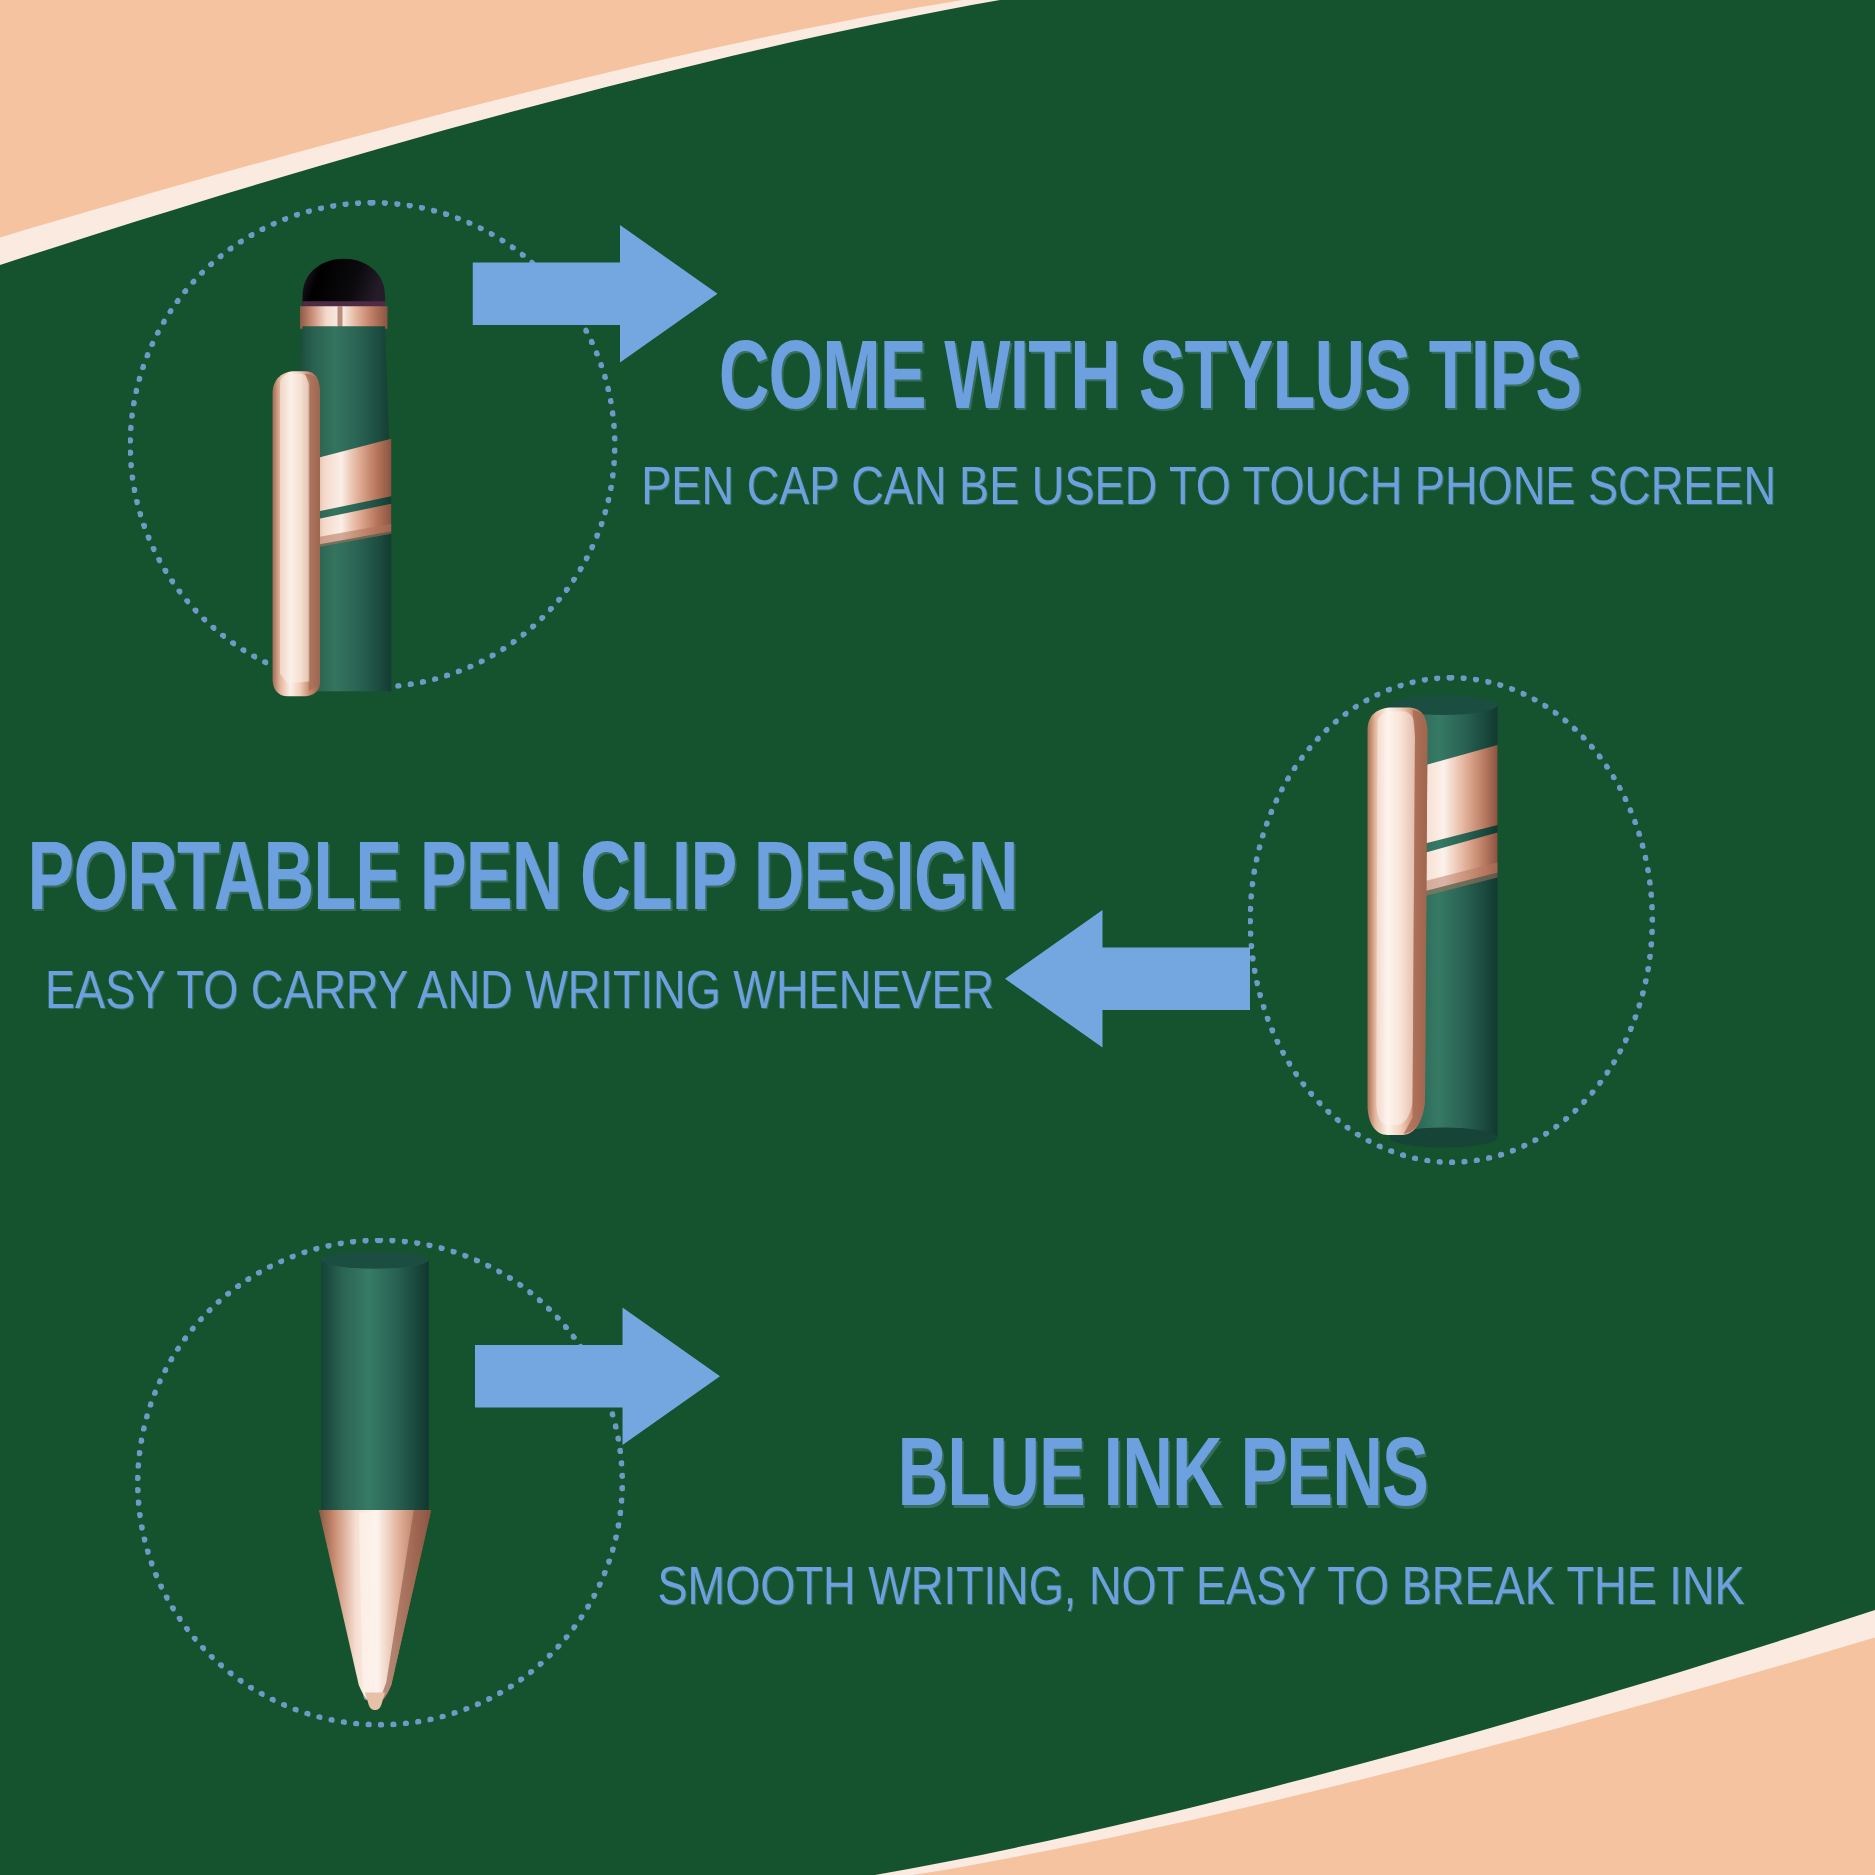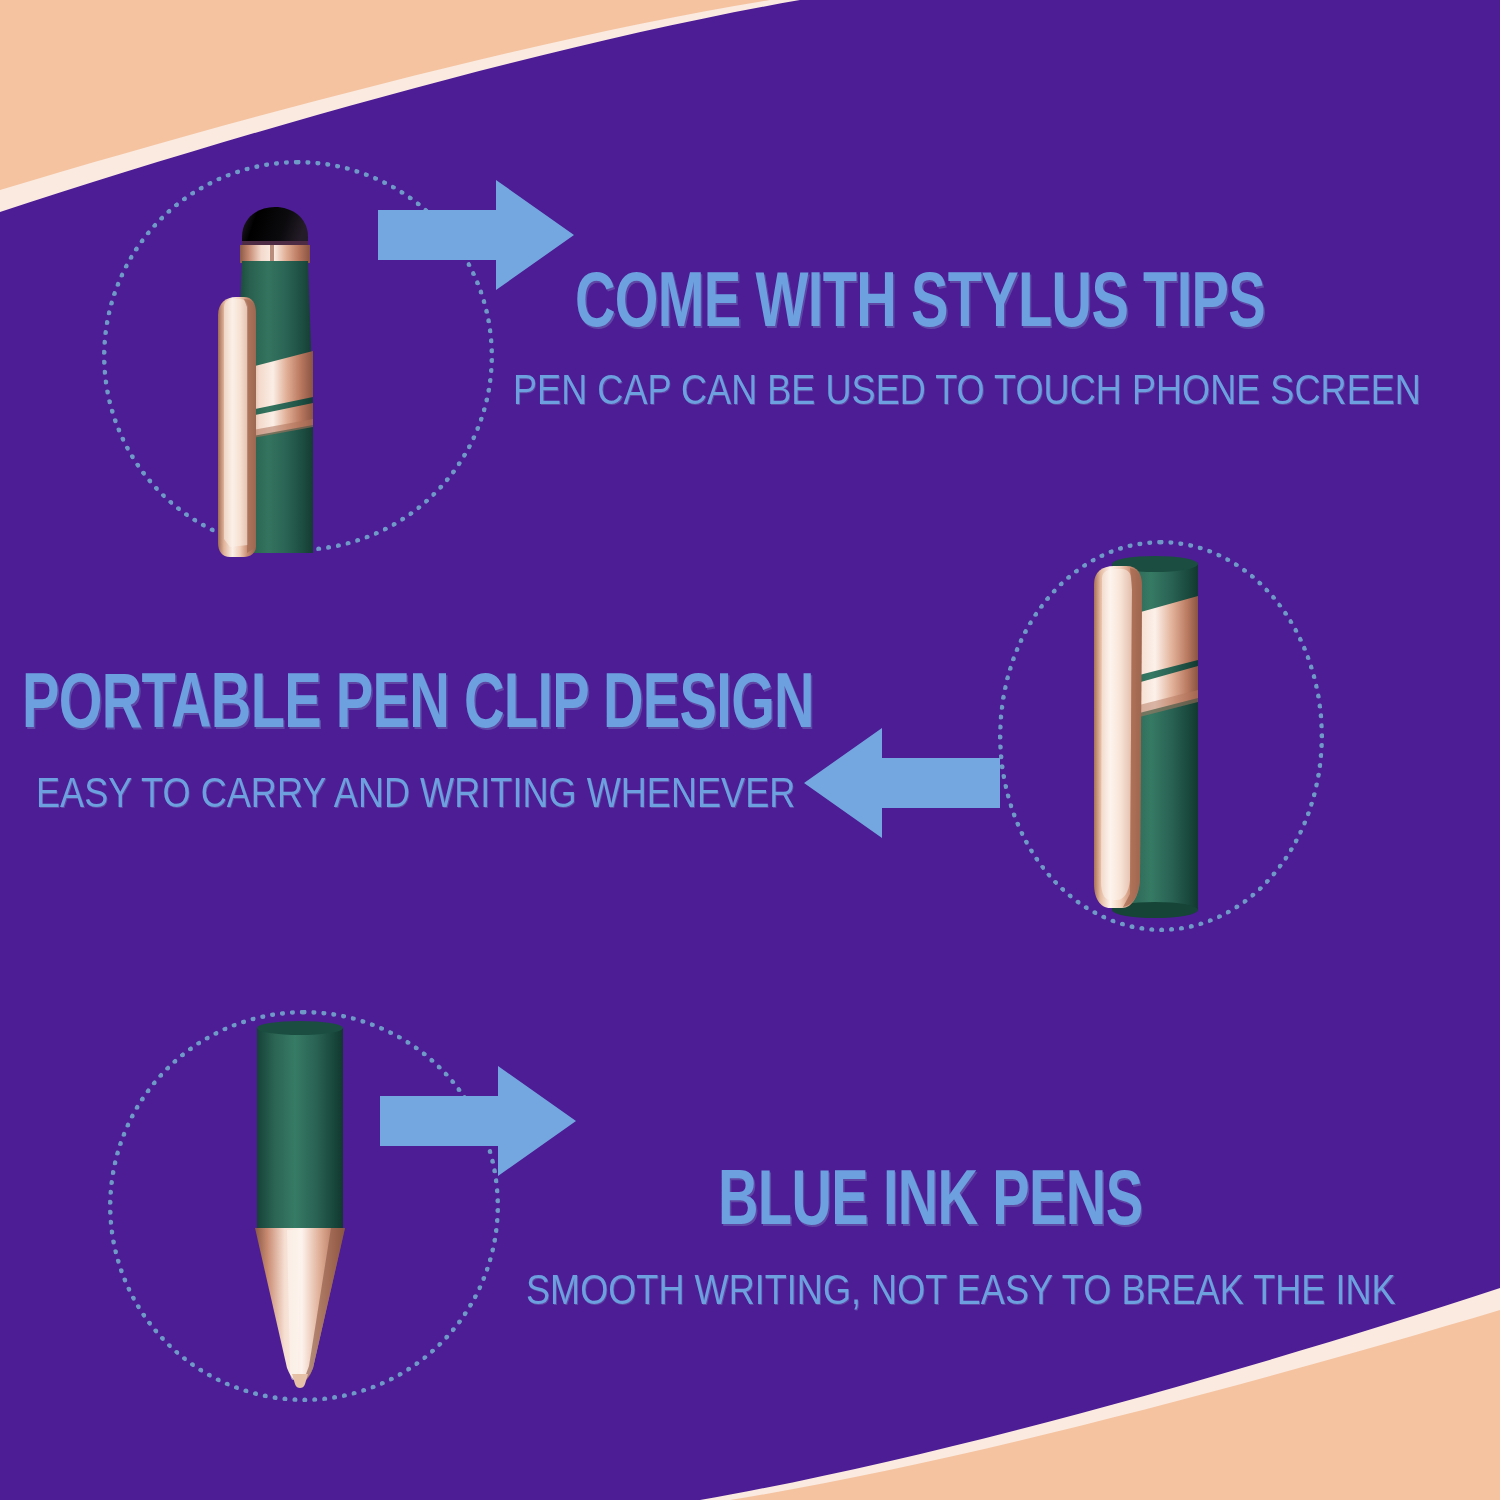--- a/index.html
+++ b/index.html
@@ -4,21 +4,21 @@
 <style>
   html, body {
     margin: 0;
     padding: 0;
     background: #ffffff;
   }
   #page {
     position: relative;
     width: 1500px;
     height: 1500px;
-    background: #4c1d95;
+    background: #14532d;
     overflow: hidden;
     font-family: "Liberation Sans", sans-serif;
   }
 
   
   .corner {
     position: absolute;
     pointer-events: none;
   }
   .corner svg { display: block; }
@@ -239,21 +239,21 @@
         <path d="M200,30 L82,30 L82,0 L4,55 L82,110 L82,80 L200,80 Z" fill="#74a7e0"></path>
       </svg>
     </div>
 
     <div class="textblock" style="left:22px; top:148px; width:870px;margin-top:15px;">
       <div class="heading">PORTABLE PEN CLIP DESIGN</div>
       <div class="subtitle" style="margin-top:32px; margin-left:14px;">EASY TO CARRY AND WRITING WHENEVER</div>
     </div>
   </div>
 
-  <div class="feature" style="left:0; top:980px; width:1484px; height:470px;">
+  <div class="feature" style="left:0; top:960px; width:1484px; height:470px;">
 
     <div class="circle-wrap" style="left:108px; top:30px; width:392px; height:392px;">
       <div class="dotted-circle" style="width:382px; height:382px;"></div>
     </div>
 
     <div class="pen" style="left:235px; top:36px; width:130px; height:372px;">
       <svg width="130" height="372" viewBox="0 0 130 372">
         <defs>
           <linearGradient id="g-green3" x1="0" y1="0" x2="1" y2="0">
             <stop offset="0%" stop-color="#154237"></stop>

